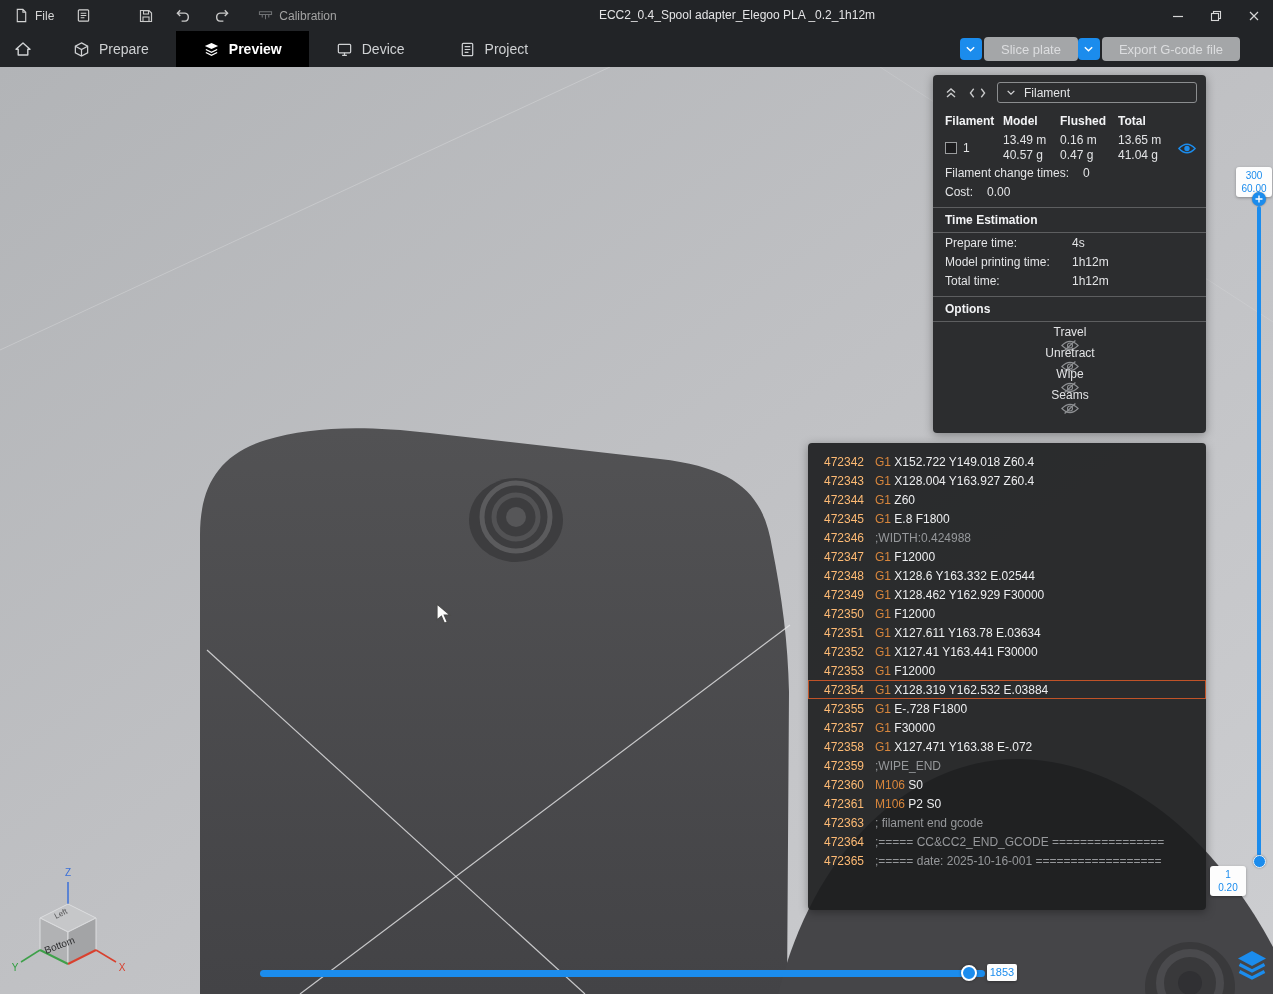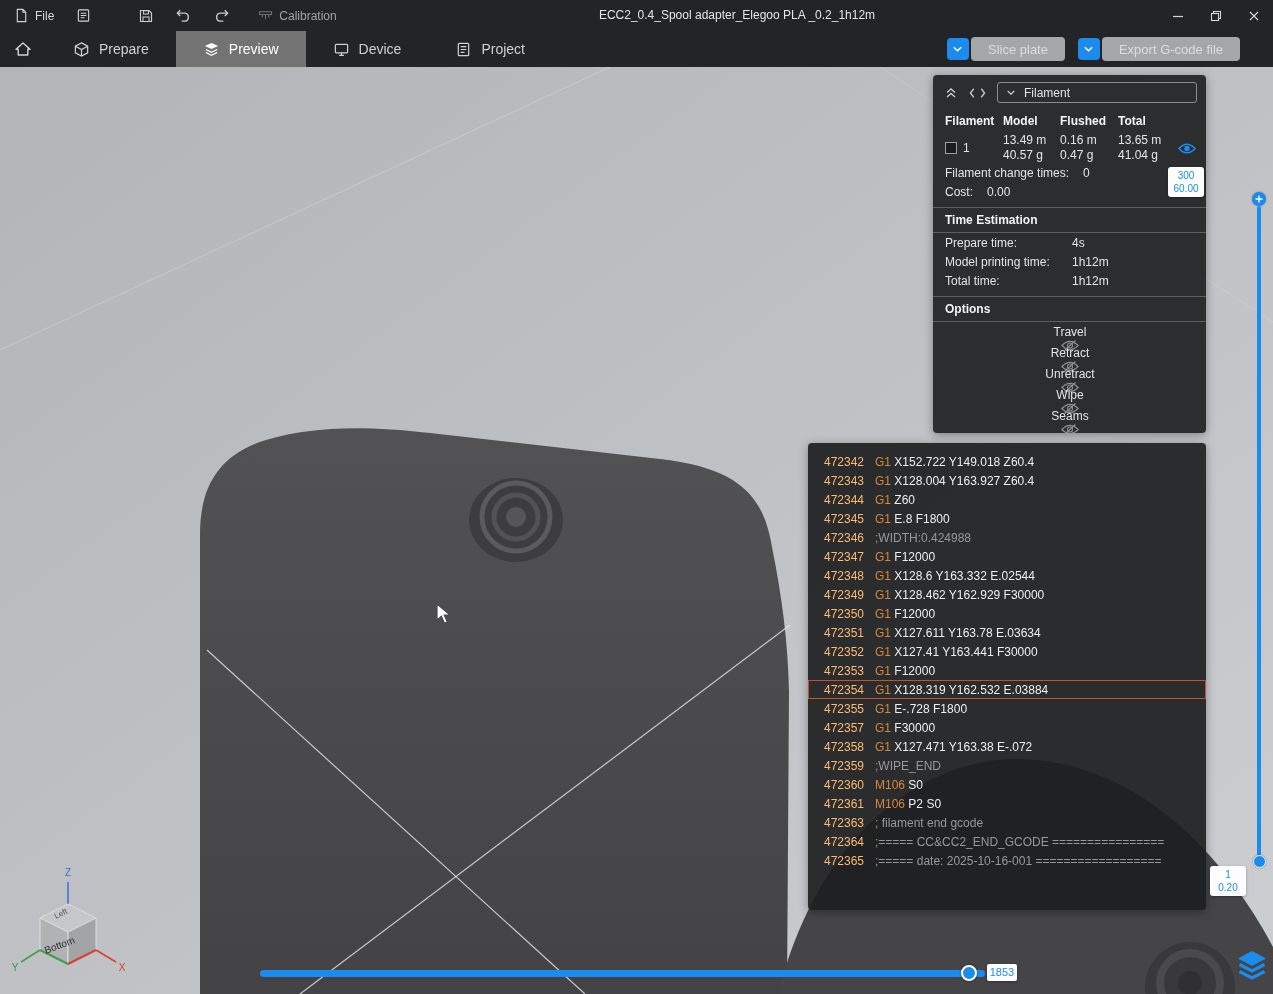--- a/index.html
+++ b/index.html
@@ -20,22 +20,22 @@
   .tb-title { position:absolute; left:737px; top:0; transform:translateX(-50%); line-height:31px; color:#e4e4e6; font-size:12px; white-space:nowrap; }
   .tb-right { position:absolute; right:0; top:0; height:31px; display:flex; }
   .win-btn { width:38px; height:31px; background:none; border:none; display:flex; align-items:center; justify-content:center; cursor:pointer; }
   
   .tabbar {
     position:absolute; top:31px; left:0; right:0; height:36px;
     background:#222427; display:flex; align-items:center; color:#cfd1d3;
   }
   .home-btn { width:46px; height:36px; background:none; border:none; display:flex; align-items:center; justify-content:center; cursor:pointer; }
   .tab { height:36px; display:flex; align-items:center; gap:9px; padding:0 27px; font-size:14px; cursor:pointer; color:#cfd1d3; }
-  .tab.active { background:#737373; color:#ffffff; }
-  .tab-actions { margin-left:auto; margin-right:33px; display:flex; gap:13px; align-items:center; }
+  .tab.active { background:#000000; color:#ffffff;font-weight:bold; }
+  .tab-actions { margin-left:auto; margin-right:33px; display:flex; align-items:center; }
   .btn-group { display:flex; gap:2px; align-items:center; }
   .chev-btn { width:22px; height:22px; border:none; border-radius:4px; background:#1b8ced; display:flex; align-items:center; justify-content:center; cursor:pointer; }
   .pill-btn { height:24px; border:none; border-radius:4px; background:#a4a6a8; color:#dcdddf; font-size:13px; padding:0 17px; cursor:pointer; font-family:inherit; }
   
   .viewport { position:absolute; top:67px; left:0; width:1273px; height:927px; overflow:hidden;padding-left:12px; }
   .scene { position:absolute; inset:0; }
   
   .filament-panel {
     position:absolute; left:933px; top:8px; width:273px; height:358px;
     background:rgba(36,37,39,0.95); border-radius:4px; color:#e3e4e6; font-size:12px;
@@ -74,21 +74,21 @@
   .gline .kw { color:#d8863c; }
   .gline .args { color:#edeef0; }
   .gline .cmt { color:#96989b; }
   .gline.hl { outline:1px solid #c05328; outline-offset:-1px; }
   
   .layer-badge {
     position:absolute; width:36px; background:#fdfdfd; border-radius:3px;
     color:#1b8ced; font-size:10px; text-align:center; line-height:13px; padding:2px 0;
     box-shadow:0 1px 3px rgba(0,0,0,0.3);
   }
-  .layer-badge.top { left:1168px; top:100px; }
+  .layer-badge.top { left:1236px; top:100px; }
   .layer-badge.bottom { left:1210px; top:799px; }
   .vtrack { position:absolute; left:1257px; top:139px; width:4px; height:650px; background:#1b8ced; border-radius:2px; cursor:pointer; }
   .vplus { position:absolute; left:1252px; top:125px; width:14px; height:14px; border-radius:50%; background:#1b8ced; display:flex; align-items:center; justify-content:center; cursor:grab; box-shadow:0 0 2px rgba(0,0,0,0.4); }
   .vhandle { position:absolute; left:1253px; top:788px; width:13px; height:13px; border-radius:50%; background:#1b8ced; border:1.5px solid #e9f4fe; cursor:grab; box-shadow:0 0 2px rgba(0,0,0,0.4); }
   
   .htrack { position:absolute; left:260px; top:903px; width:725px; height:7px; background:#1b8ced; border-radius:4px; cursor:pointer; }
   .hhandle { position:absolute; left:961px; top:898px; width:16px; height:16px; border-radius:50%; background:#1b8ced; border:2.5px solid #ffffff; box-shadow:0 0 3px rgba(0,0,0,0.4); cursor:grab; }
   .move-badge { position:absolute; left:987px; top:897px; width:30px; height:17px; background:#fdfdfd; border-radius:2px; color:#1b8ced; font-size:11px; text-align:center; line-height:17px; box-shadow:0 1px 3px rgba(0,0,0,0.3); }
   
   .navcube { position:absolute; left:6px; top:795px; cursor:pointer; }
@@ -335,31 +335,20 @@
           <span>1h12m</span>
         </div>
       </div>
 
       <div class="fp-section">
         <div class="fp-sec-title">Options</div>
         <div class="options-list">
             <div class="opt-row">
               <span class="opt-swatch" style="background: rgb(96, 101, 232);"></span>
               <span class="opt-label">Travel</span>
-              <button class="opt-eye">
-                <svg width="18" height="13" viewBox="0 0 20 14">
-                  <path d="M1 7 Q10 -2 19 7 Q10 16 1 7 Z" fill="none" stroke="#8e9093" stroke-width="1.3"></path>
-                  <circle cx="10" cy="7" r="2.8" fill="none" stroke="#8e9093" stroke-width="1.2"></circle>
-                  <line x1="4" y1="12.5" x2="16" y2="1.5" stroke="#8e9093" stroke-width="1.3"></line>
-                </svg>
-              </button>
-            </div>
-            <div class="opt-row">
-              <span class="opt-swatch" style="background: rgb(222, 63, 222);"></span>
-              <span class="opt-label">Retract</span>
               <button class="opt-eye">
                 <svg width="18" height="13" viewBox="0 0 20 14">
                   <path d="M1 7 Q10 -2 19 7 Q10 16 1 7 Z" fill="none" stroke="#8e9093" stroke-width="1.3"></path>
                   <circle cx="10" cy="7" r="2.8" fill="none" stroke="#8e9093" stroke-width="1.2"></circle>
                   <line x1="4" y1="12.5" x2="16" y2="1.5" stroke="#8e9093" stroke-width="1.3"></line>
                 </svg>
               </button>
             </div>
             <div class="opt-row">
               <span class="opt-swatch" style="background: rgb(43, 159, 216);"></span>

